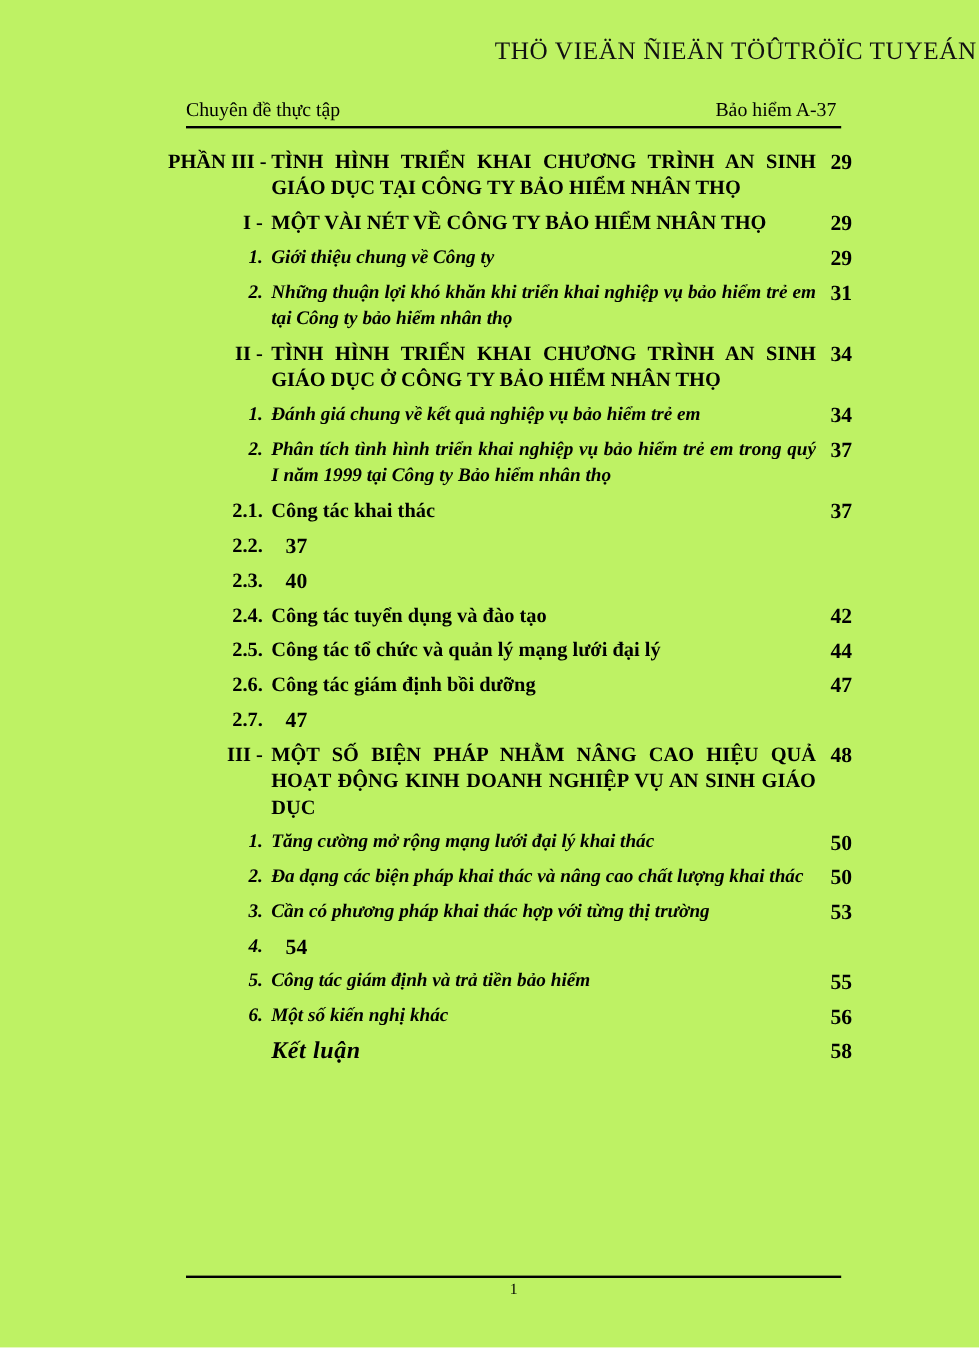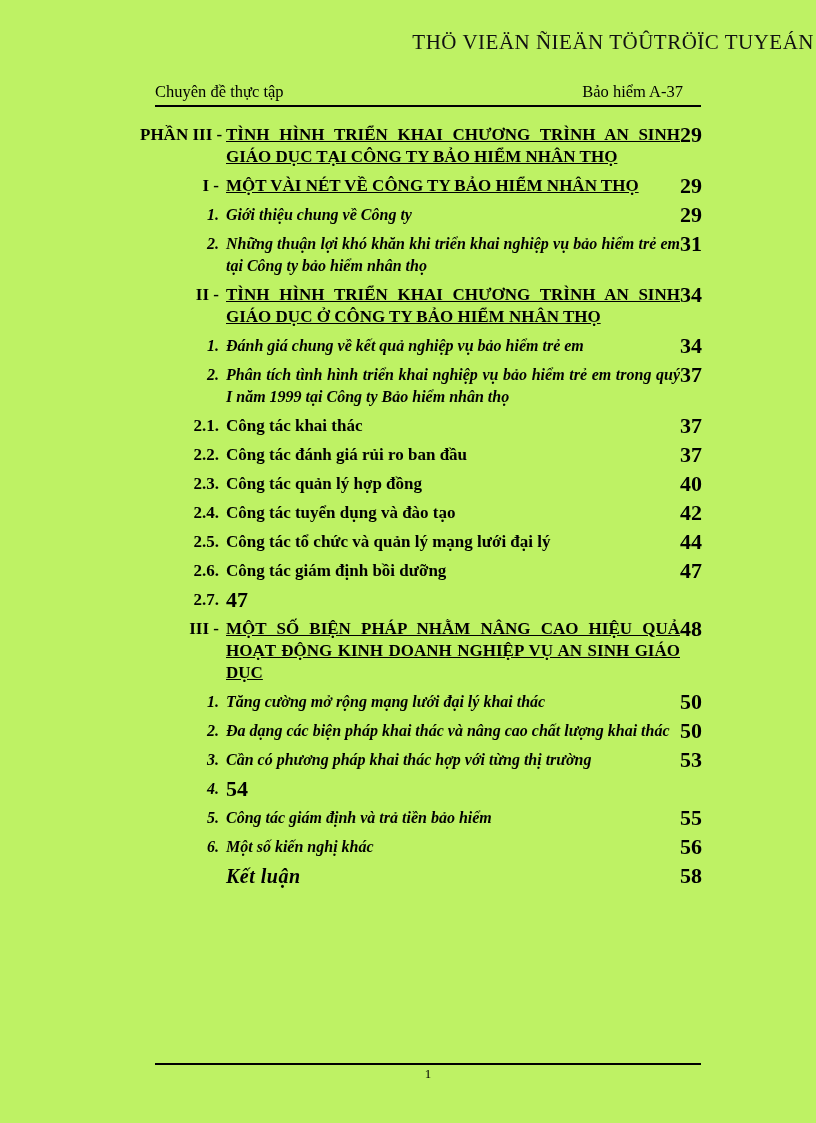--- a/index.html
+++ b/index.html
@@ -33,21 +33,21 @@
     width: 546px;
     display: flex;
     justify-content: space-between;
     align-items: flex-end;
     border-bottom: 2px solid #000;
     padding-bottom: 3px;
     font-size: 16.5px;
     line-height: 20px;
     gap: 29px;
   }
-  .running-header .hdr-right { margin-right: 18px; }
+  .running-header .hdr-right { margin-right: 4px; }
 
   
   .toc {
     position: absolute;
     left: 140px;
     top: 124px;
     width: 582px;
   }
   .toc-row {
     display: flex;
@@ -59,28 +59,28 @@
     width: 86px;
     flex: 0 0 86px;
     text-align: right;
     padding-right: 7px;
     white-space: nowrap;
   }
   .toc-text { flex: 1 1 auto; }
   .toc-page {
     flex: 0 0 42px;
     width: 42px;
-    text-align: left;
+    text-align: center;
     font-weight: bold;
     font-style: normal;
-    font-size: 22px;
+    font-size: 18px;
   }
 
   .style-section { font-weight: bold; font-size: 17px; }
-  .style-section .toc-text { text-align: justify; text-decoration: underline; }
+  .style-section .toc-text { text-align: justify; }
 
   .style-italic { font-weight: bold; font-style: italic; font-size: 16px; }
   .style-italic .toc-text { text-align: justify; }
   .style-italic .toc-label { font-style: italic; }
 
   .style-sub { font-weight: bold; font-size: 17px; }
 
   .style-script { font-weight: bold; font-style: italic; font-size: 20px; }
   .style-script .toc-text { letter-spacing: 0.5px; }
 
@@ -144,26 +144,24 @@
       <span class="toc-text">Phân tích tình hình triển khai nghiệp vụ bảo hiểm trẻ em trong quý I năm 1999 tại Công ty Bảo hiểm nhân thọ</span>
       <span class="toc-page">37</span>
     </div>
       <div class="toc-row style-sub">
       <span class="toc-label">2.1.</span>
       <span class="toc-text">Công tác khai thác</span>
       <span class="toc-page">37</span>
     </div>
       <div class="toc-row style-sub">
       <span class="toc-label">2.2.</span>
-      <span class="toc-text">Công tác đánh giá rủi ro ban đầu</span>
       <span class="toc-page">37</span>
     </div>
       <div class="toc-row style-sub">
       <span class="toc-label">2.3.</span>
-      <span class="toc-text">Công tác quản lý hợp đồng</span>
       <span class="toc-page">40</span>
     </div>
       <div class="toc-row style-sub">
       <span class="toc-label">2.4.</span>
       <span class="toc-text">Công tác tuyển dụng và đào tạo</span>
       <span class="toc-page">42</span>
     </div>
       <div class="toc-row style-sub">
       <span class="toc-label">2.5.</span>
       <span class="toc-text">Công tác tổ chức và quản lý mạng lưới đại lý</span>

